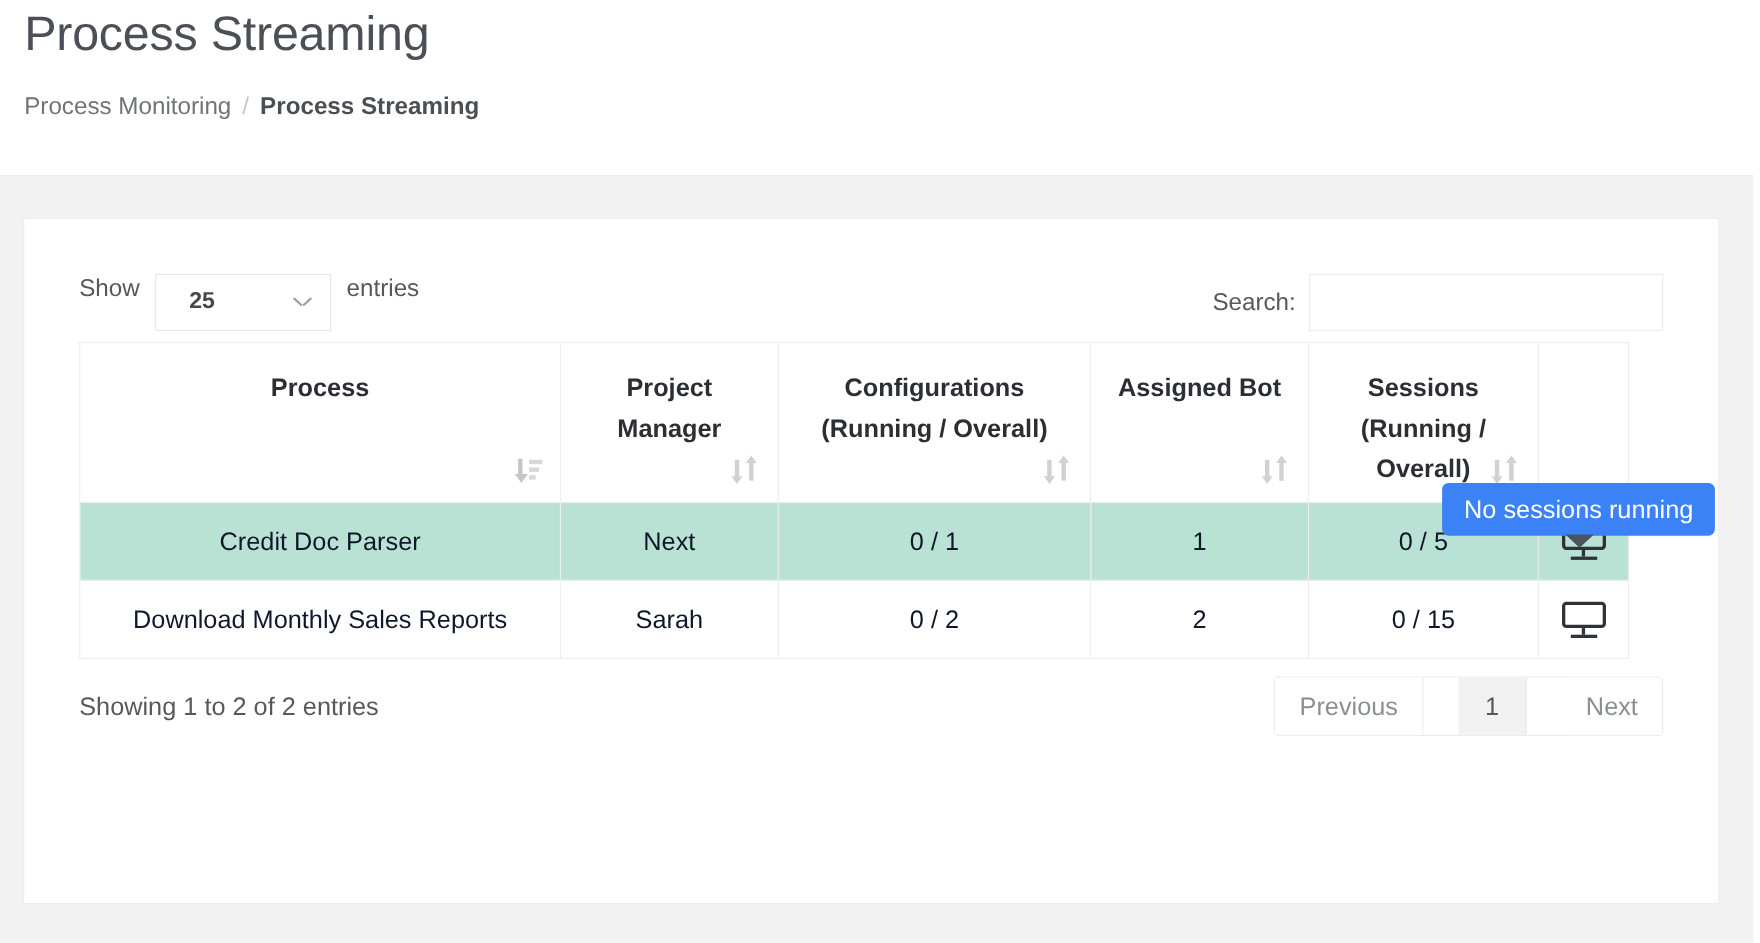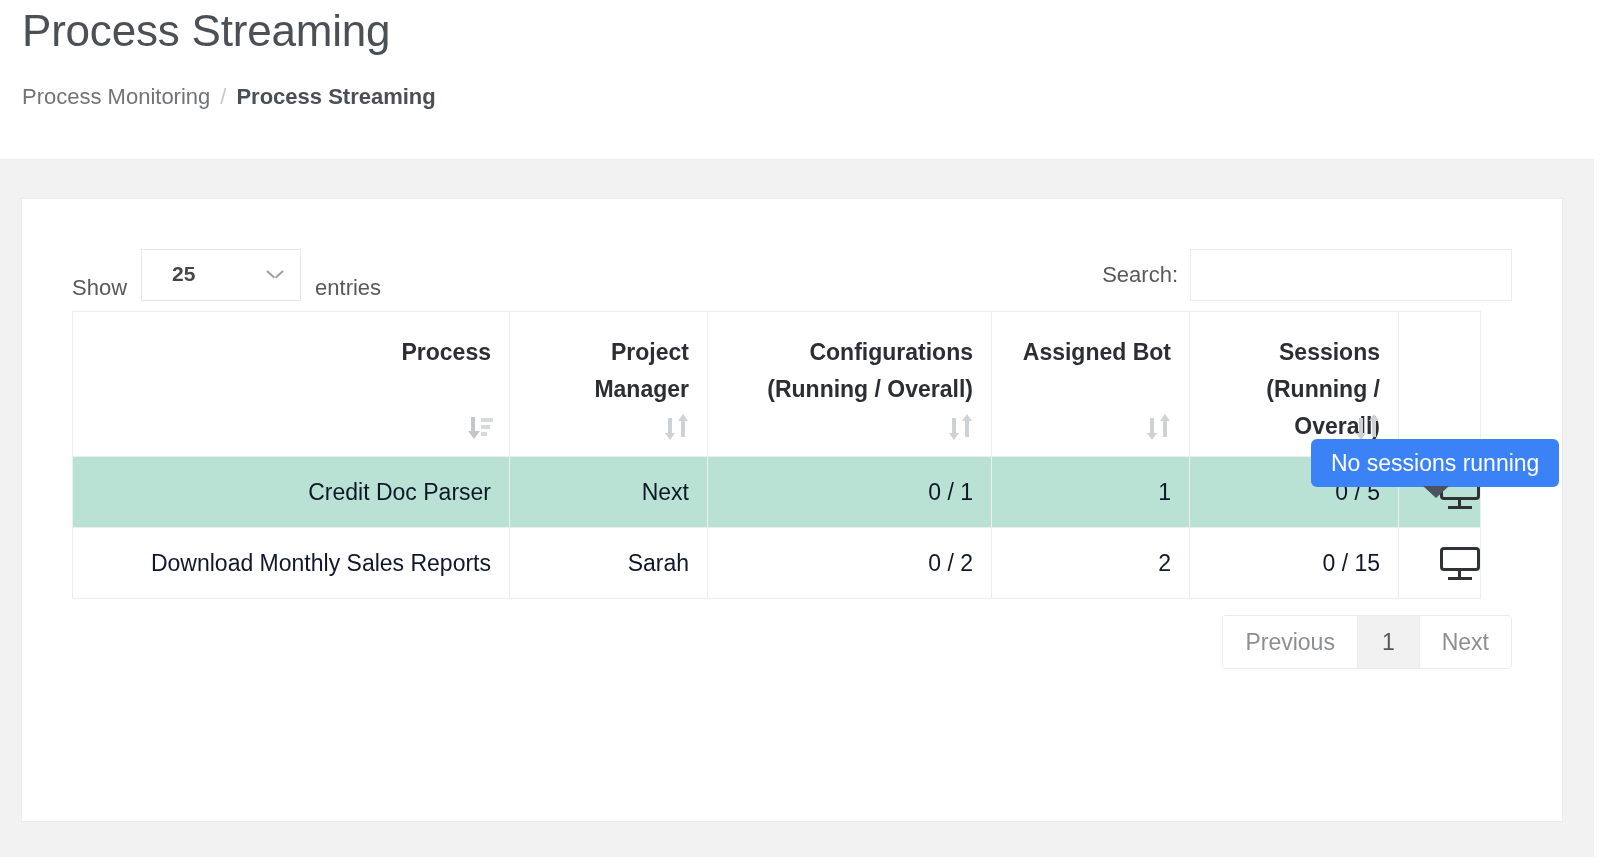--- a/index.html
+++ b/index.html
@@ -56,21 +56,21 @@
     width: 1542px; height: 624px;
     background: #ffffff;
     border: 1px solid #ececec;
   }
 
   
   .dt-length {
     position: absolute;
     left: 50px; top: 50px;
     display: flex;
-    align-items: flex-end;
+    align-items: flex-start;
     font-size: 22px;
     color: #55595c;
     gap: 14px;
   }
   .select-wrap {
     position: relative;
     width: 160px; height: 52px;
     border: 1px solid #e6e6e6;
     background: #ffffff;
     font-weight: bold;
@@ -122,21 +122,21 @@
     left: 50px; top: 112px;
     width: 1408px;
   }
   table.dt {
     border-collapse: collapse;
     width: 1408px;
     table-layout: fixed;
   }
   table.dt th, table.dt td {
     border: 1px solid #eceeef;
-    text-align: right;
+    text-align: center;
     vertical-align: top;
   }
   table.dt th {
     height: 145px;
     padding: 22px 18px 0 18px;
     font-size: 23px;
     font-weight: bold;
     color: #2b2f33;
     line-height: 1.6;
     position: relative;
@@ -271,20 +271,21 @@
     white-space: nowrap;
   }
   .dt-paginate {
     position: absolute;
     right: 50px; top: 416px;
     display: flex;
     border: 1px solid #ececec;
     border-radius: 4px;
     overflow: hidden;
     background: #ffffff;
+    gap: 32px;
   }
   .pg-btn {
     height: 52px;
     line-height: 52px;
     padding: 0 22px;
     font-size: 23px;
     color: #8a8f93;
     background: #ffffff;
     border-right: 1px solid #ececec;
     white-space: nowrap;
@@ -430,20 +431,21 @@
             <td class="monitor-cell">
               <span class="monitor-icon">
                 <span class="screen"></span><span class="neck"></span><span class="base"></span>
               </span>
             </td>
           </tr>
         </tbody>
       </table>
     </div>
 
+    <div class="dt-info">Showing 1 to 2 of 2 entries</div>
 
     <div class="dt-paginate">
       <div class="pg-btn">Previous</div>
       <div class="pg-btn active">1</div>
       <div class="pg-btn">Next</div>
     </div>
 
   </div>
 </div>
 

